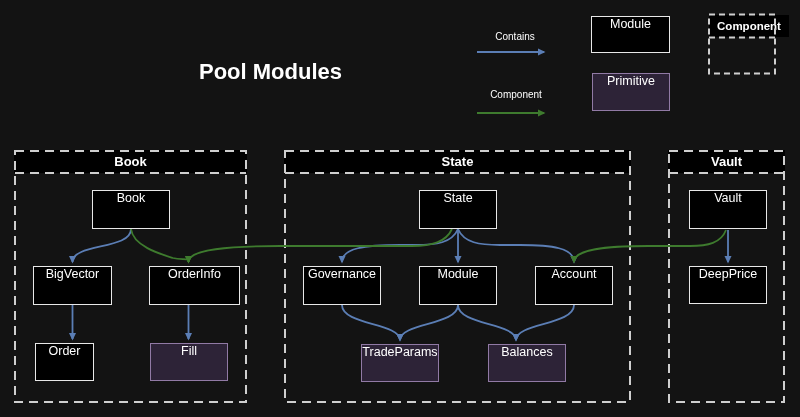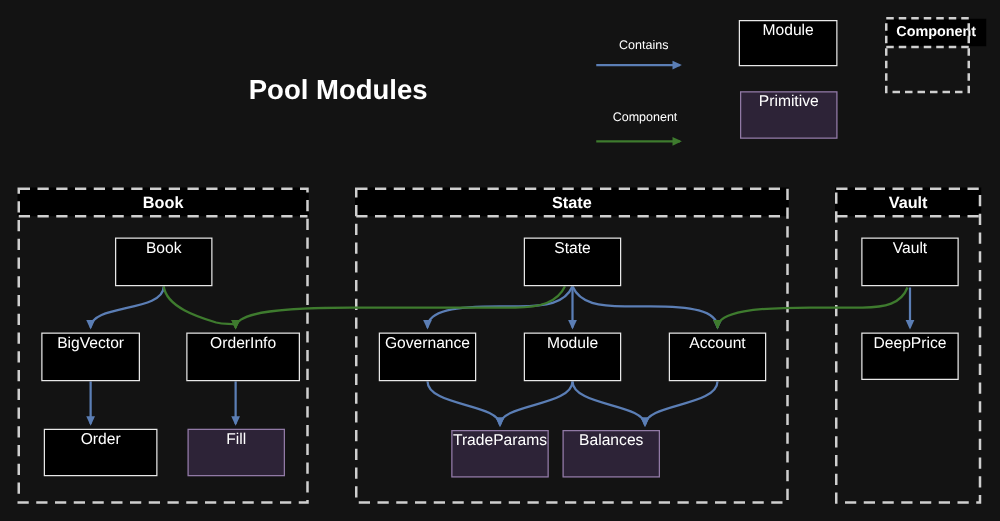--- a/index.html
+++ b/index.html
@@ -104,21 +104,21 @@
 
   <div class="node" style="left:92px;top:190px;width:78px;height:39px">
     <span>Book</span>
   </div>
   <div class="node" style="left:33px;top:266px;width:79px;height:39px">
     <span>BigVector</span>
   </div>
   <div class="node" style="left:149px;top:266px;width:91px;height:39px">
     <span>OrderInfo</span>
   </div>
-  <div class="node" style="left:35px;top:343px;width:91px;height:38px">
+  <div class="node" style="left:35px;top:343px;width:59px;height:38px">
     <span>Order</span>
   </div>
   <div class="node primitive" style="left:150px;top:343px;width:78px;height:38px">
     <span>Fill</span>
   </div>
 
   <div class="node" style="left:419px;top:190px;width:78px;height:39px">
     <span>State</span>
   </div>
   <div class="node" style="left:303px;top:266px;width:78px;height:39px">
@@ -126,21 +126,21 @@
   </div>
   <div class="node" style="left:419px;top:266px;width:78px;height:39px">
     <span>Module</span>
   </div>
   <div class="node" style="left:535px;top:266px;width:78px;height:39px">
     <span>Account</span>
   </div>
   <div class="node primitive" style="left:361px;top:344px;width:78px;height:38px">
     <span>TradeParams</span>
   </div>
-  <div class="node primitive" style="left:450px;top:344px;width:78px;height:38px">
+  <div class="node primitive" style="left:488px;top:344px;width:78px;height:38px">
     <span>Balances</span>
   </div>
 
   <div class="node" style="left:689px;top:190px;width:78px;height:39px">
     <span>Vault</span>
   </div>
   <div class="node" style="left:689px;top:266px;width:78px;height:38px">
     <span>DeepPrice</span>
   </div>
 

